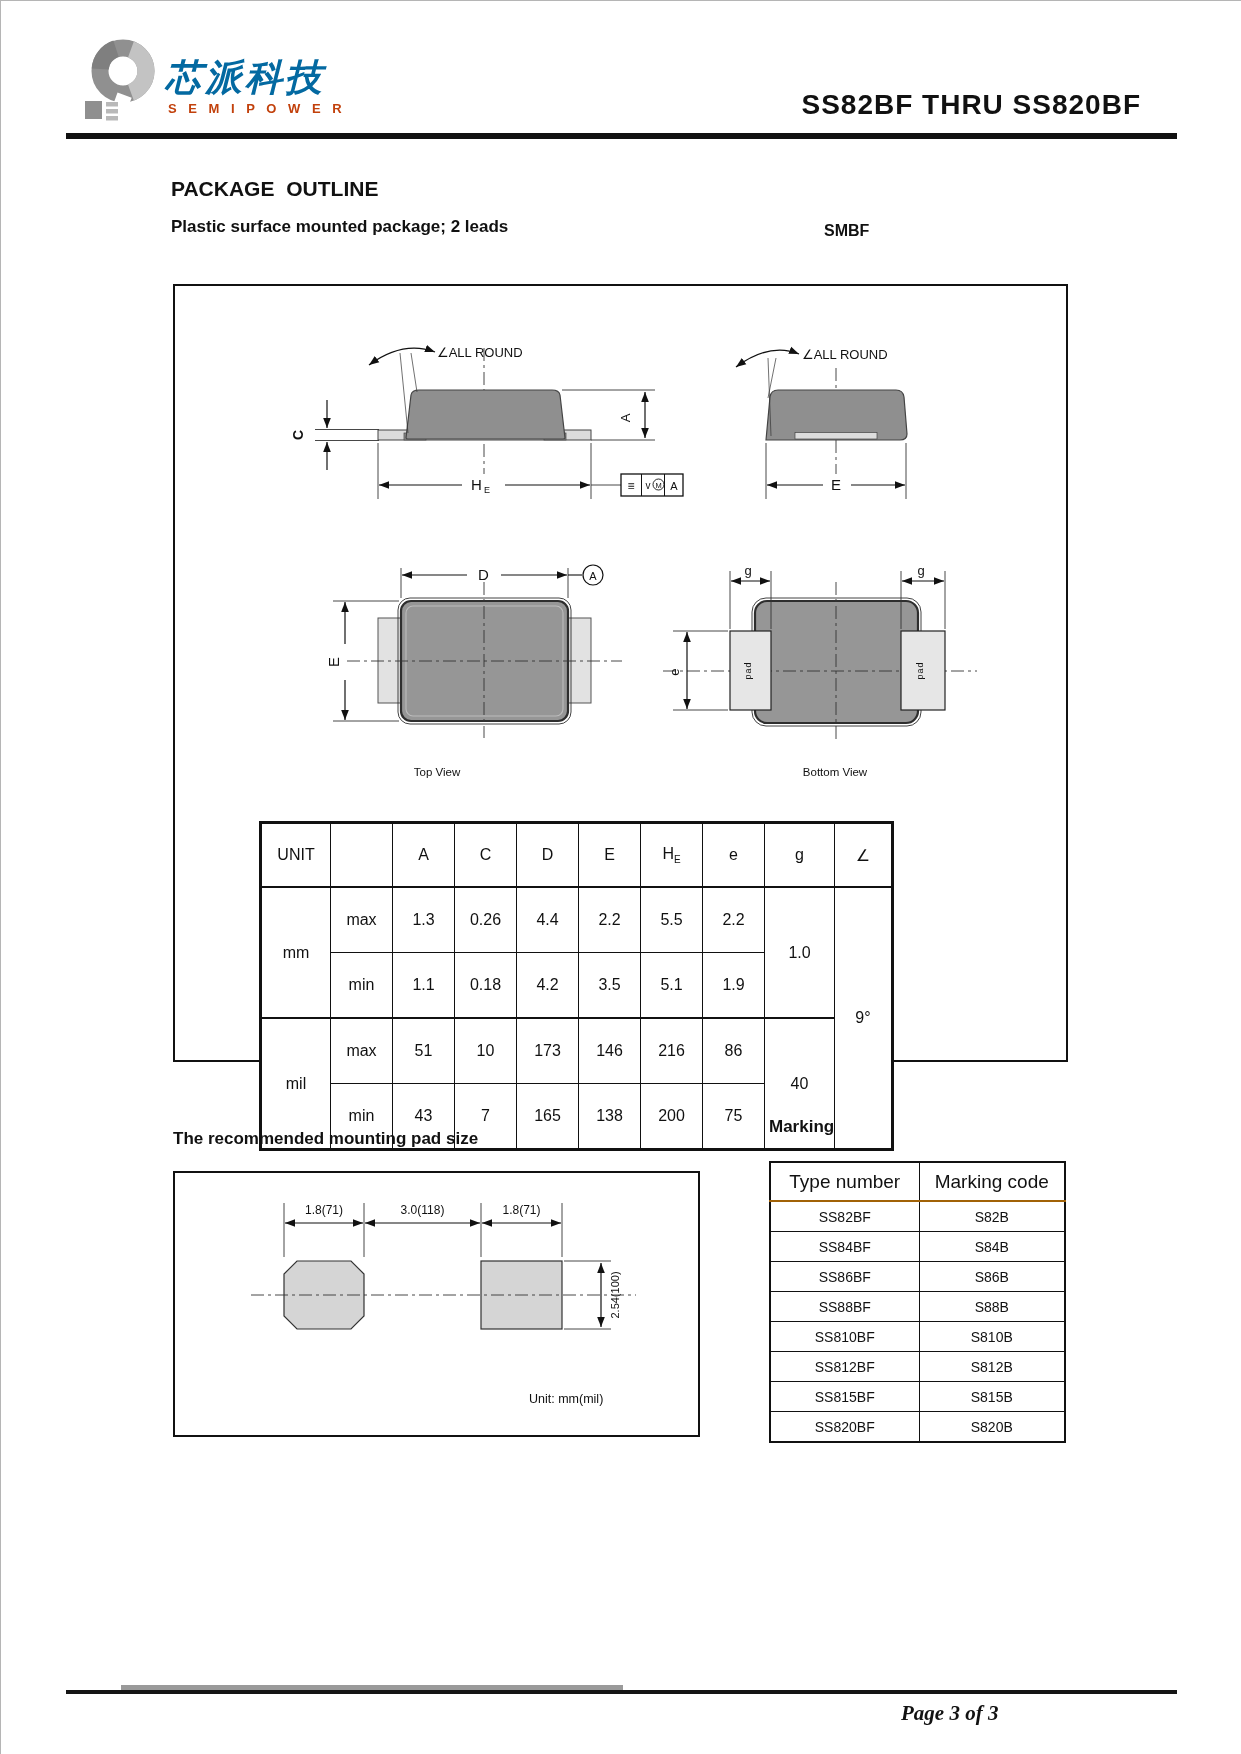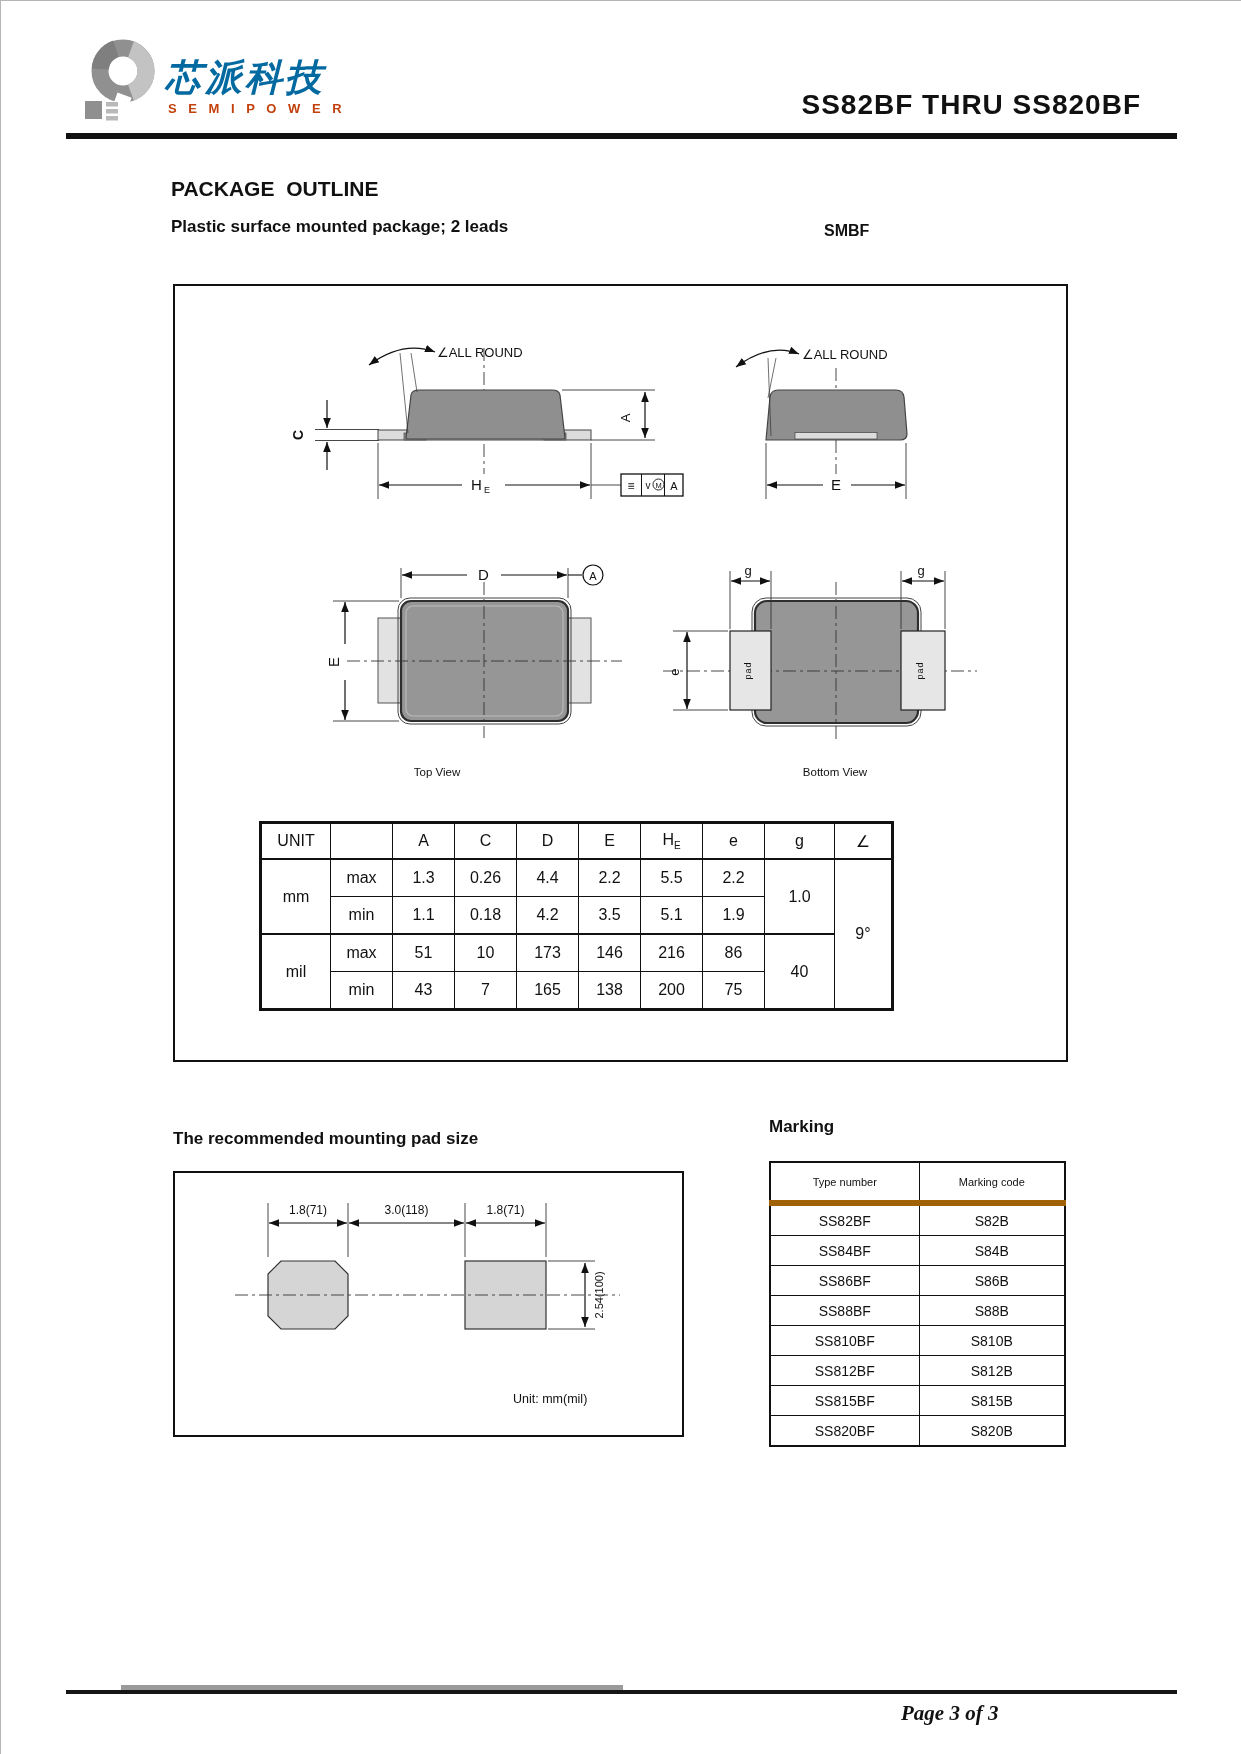--- a/index.html
+++ b/index.html
@@ -5,30 +5,30 @@
   html,body{margin:0;padding:0;background:#e9e9e9;}
   .page{position:relative;width:1241px;height:1754px;margin:0 auto;background:#ffffff;
         border:1px solid #b5b5b5;overflow:hidden;
         font-family:"Liberation Sans","DejaVu Sans",sans-serif;color:#111;}
   .abs{position:absolute;}
   .b{font-weight:bold;}
   svg text{font-family:"Liberation Sans","DejaVu Sans",sans-serif;fill:#111;}
   
   table.dimtab{border-collapse:collapse;border:3px solid #111;background:#fff;}
   table.dimtab td{border:1px solid #111;text-align:center;vertical-align:middle;
-                  font-size:16px;padding:0;}
+                  font-size:16px;padding:14px;}
   table.dimtab tr.hdr td{height:34px;border-bottom:2.5px solid #111;}
   table.dimtab tr.data td{height:36px;}
   table.dimtab tr.sec td{border-top:2.5px solid #111;}
   table.dimtab sub{font-size:10px;}
   
   table.marktab{border-collapse:collapse;border:2.5px solid #111;background:#fff;}
   table.marktab td{border:1px solid #111;text-align:center;vertical-align:middle;
                    font-size:14px;padding:0;}
-  table.marktab tr.hdr td{height:37px;border-bottom:6px solid #a16207;font-size:11px;margin-top:12px;}
+  table.marktab tr.hdr td{height:37px;border-bottom:2px solid #a16207;font-size:19px;margin-top:12px;}
   table.marktab tr.data td{height:29px;}
 </style>
 </head>
 <body>
 
 <div class="page">
 
   <div class="abs" style="left:82px;top:38px;width:80px;height:84px;">
     <svg width="80" height="84" viewBox="0 0 80 84">
       <circle cx="40" cy="32" r="23" fill="none" stroke="#909090" stroke-width="17"></circle>
@@ -228,21 +228,21 @@
         <td>7</td>
         <td>165</td>
         <td>138</td>
         <td>200</td>
         <td>75</td>
       </tr>
     </tbody>
   </table>
 
   <div class="abs b" style="left:172px;top:1128px;font-size:17px;">The recommended mounting pad size</div>
-  <div class="abs" style="left:172px;top:1170px;width:507px;height:262px;border:2.5px solid #111;">
+  <div class="abs" style="left:172px;top:1170px;width:507px;height:262px;border:2.5px solid #111;padding-left:16px;">
     <svg width="502" height="257" viewBox="0 0 502 257">
       <defs>
         <marker id="pE" markerUnits="userSpaceOnUse" markerWidth="12" markerHeight="10" refX="10" refY="5" orient="auto">
           <path d="M0,1.2 L10,5 L0,8.8 Z" fill="#111"></path>
         </marker>
         <marker id="pS" markerUnits="userSpaceOnUse" markerWidth="12" markerHeight="10" refX="2" refY="5" orient="auto">
           <path d="M12,1.2 L2,5 L12,8.8 Z" fill="#111"></path>
         </marker>
       </defs>
       <line x1="93" y1="30" x2="93" y2="84" stroke="#333" stroke-width="0.9"></line>

